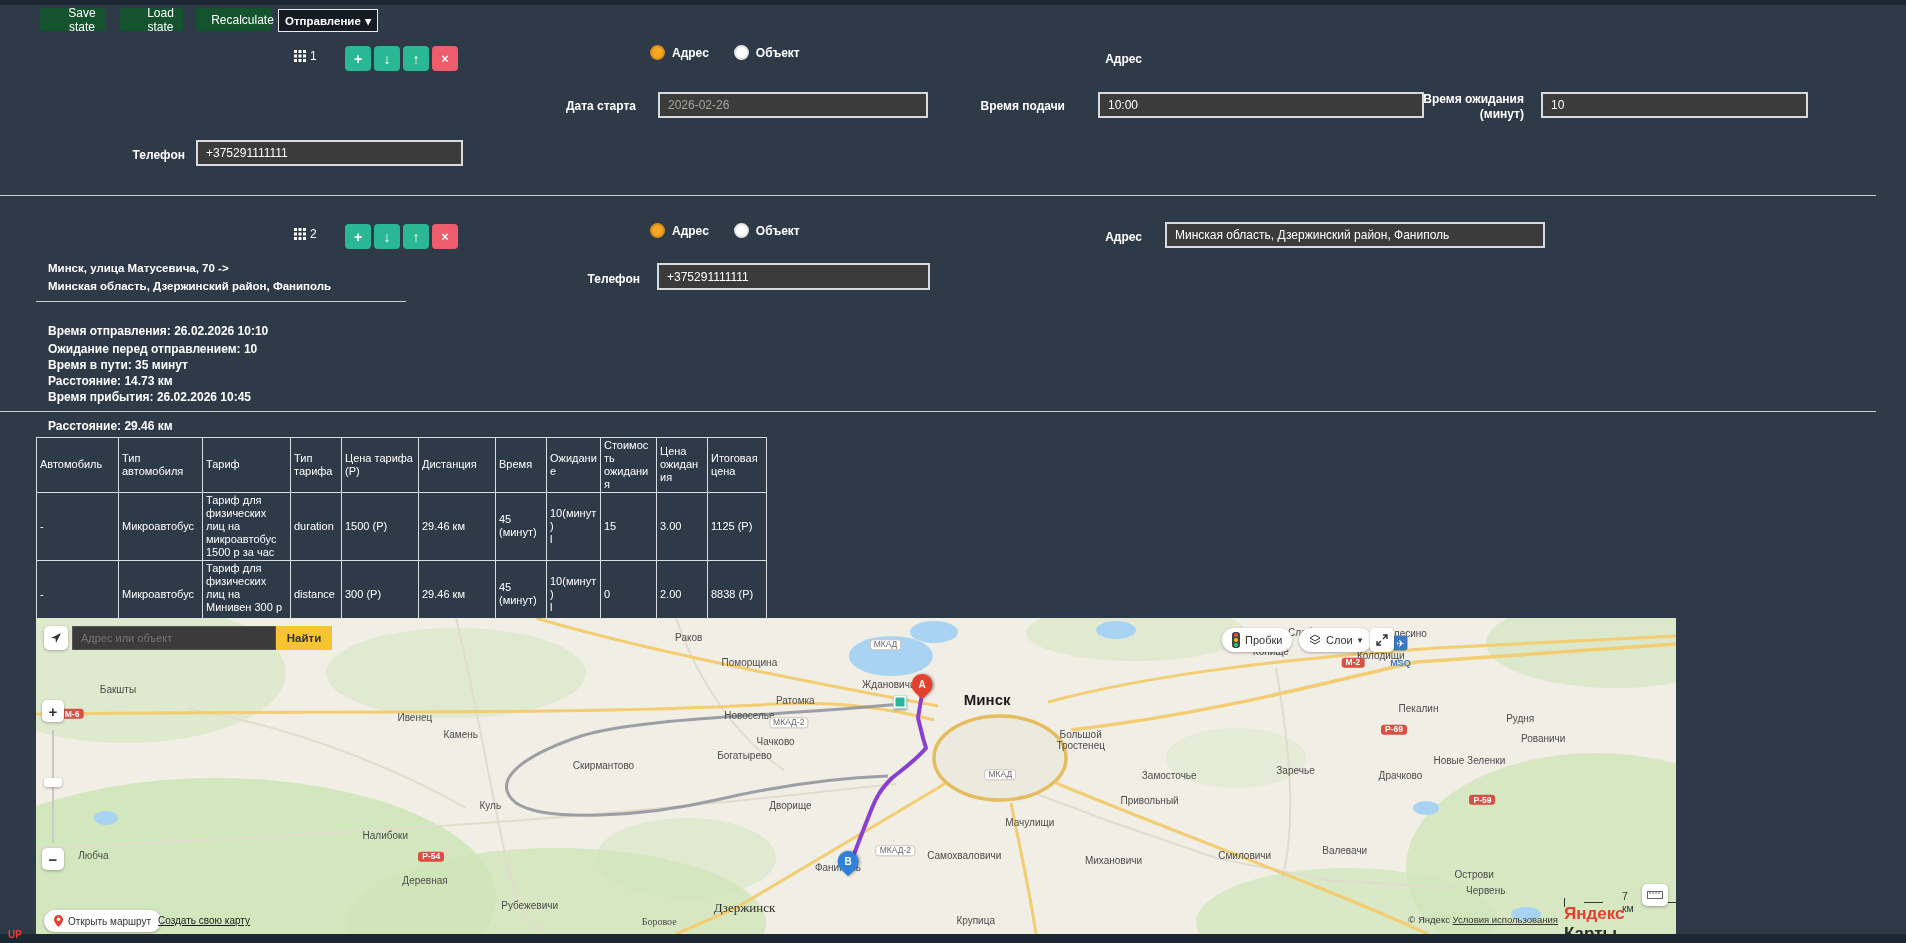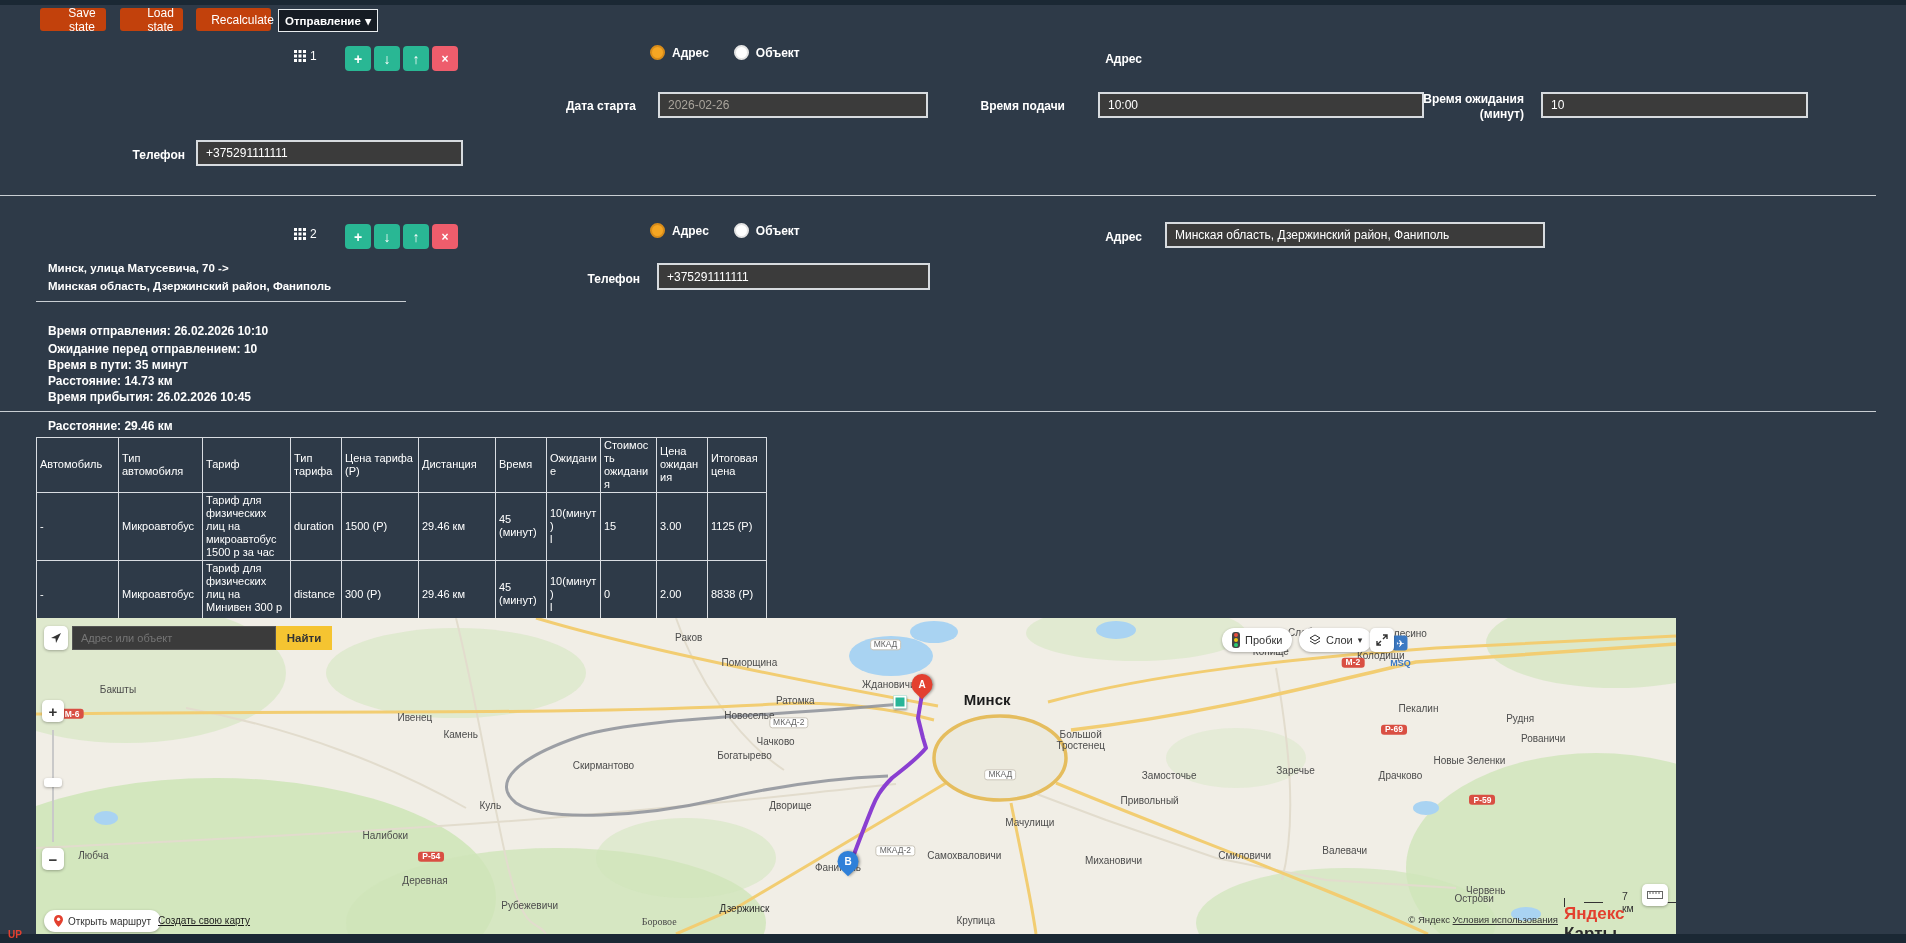--- a/index.html
+++ b/index.html
@@ -1,20 +1,20 @@
 <!DOCTYPE html>
 <html><head>
 <meta charset="utf-8">
 <style>
   html,body{margin:0;padding:0;background:#2e3a48;}
   #screen{position:relative;width:1906px;height:943px;overflow:hidden;background:#2e3a48;
           font-family:"Liberation Sans",sans-serif;color:#fff;}
   .abs{position:absolute;}
   .bar{background:#1b2834;}
-  .btn-green{background:#c2410c;color:#fff;border:none;border-radius:3px;font-size:12px;
+  .btn-green{background:#14532d;color:#fff;border:none;border-radius:3px;font-size:12px;
              display:flex;align-items:center;justify-content:center;cursor:pointer;padding-left:24px;}
   .sel{background:#161c24;border:1px solid #e8ecef;color:#fff;font-size:11.5px;font-weight:bold;
        display:flex;align-items:center;justify-content:space-between;padding:0 6px;cursor:pointer;}
   .sq-btn{width:26px;height:25px;border:none;border-radius:4px;background:#29b794;color:#fff;
           font-weight:bold;font-size:14px;display:flex;align-items:center;justify-content:center;cursor:pointer;}
   .sq-btn.red{background:#ee5d6c;font-size:12px;}
   .inp{background:#3b3b3b;border:2px solid #d7dbdf;color:#fff;font-size:12px;padding:0 8px;
        box-sizing:border-box;font-family:"Liberation Sans",sans-serif;}
   .inp.dim{color:#a9a49c;}
   .lbl{font-size:12px;font-weight:600;color:#fff;white-space:nowrap;}
@@ -26,21 +26,21 @@
   .txt{font-size:11.5px;font-weight:600;color:#fff;white-space:nowrap;}
   .info{font-size:12px;font-weight:600;color:#fff;white-space:nowrap;}
   table.tariff{border-collapse:collapse;table-layout:fixed;}
   table.tariff th,table.tariff td{border:1px solid #d9dde2;color:#fff;font-size:11px;font-weight:normal;
       padding:1px 3px;text-align:left;vertical-align:middle;line-height:1.18;word-wrap:break-word;white-space:pre-line;}
   
   .map{background:#f1eee6;overflow:hidden;}
   .ml{position:absolute;transform:translate(-50%,-50%);font-size:10px;color:#4c4c4c;
       white-space:pre-line;text-align:center;line-height:1.1;}
   .ml.city-lg{font-size:15px;font-weight:bold;color:#1c1c1c;}
-  .ml.city-md{font-size:10px;color:#2e2e2e;}
+  .ml.city-md{font-size:13px;color:#2e2e2e;font-family:Liberation Serif, serif;}
   .ml.road{background:#fff;border:1px solid #c9c4b8;border-radius:3px;padding:0 3px;font-size:8.5px;color:#666;}
   .ml.shield{background:#d94f43;color:#fff;border-radius:3px;padding:0.5px 4px;font-size:8.5px;font-weight:bold;}
   .ml.airport{color:#3b79c3;font-size:9px;font-weight:bold;}
   .map-pill{position:absolute;background:#fff;border-radius:13px;box-shadow:0 1px 3px rgba(0,0,0,.3);
       font-size:11px;color:#333;display:flex;align-items:center;gap:5px;padding:0 10px;height:24px;cursor:pointer;}
   .map-sq{position:absolute;background:#fff;border-radius:5px;box-shadow:0 1px 3px rgba(0,0,0,.3);
       display:flex;align-items:center;justify-content:center;cursor:pointer;color:#333;}
   .pin{position:absolute;width:21px;height:21px;border-radius:50% 50% 50% 0;
       transform:translate(-50%,-100%) rotate(-45deg);box-shadow:1px 1px 3px rgba(0,0,0,.4);}
   .pin span{transform:rotate(45deg);color:#fff;font-size:10px;font-weight:bold;display:flex;
@@ -303,21 +303,21 @@
         <div class="ml " style="left: 79.8%; top: 73.4%;">Валевачи</div>
         <div class="ml " style="left: 56.6%; top: 75%;">Самохваловичи</div>
         <div class="ml " style="left: 65.7%; top: 76.6%;">Михановичи</div>
         <div class="ml " style="left: 48.9%; top: 78.8%;">Фаниполь</div>
         <div class="ml city-md" style="left: 43.2%; top: 91.8%;">Дзержинск</div>
         <div class="ml " style="left: 22.5%; top: 82.9%; margin-left: 20px;">Деревная</div>
         <div class="ml " style="left: 30.1%; top: 90.8%;">Рубежевичи</div>
         <div class="ml " style="left: 38%; top: 96%; font-family: Liberation Serif, serif;">Боровое</div>
         <div class="ml " style="left: 57.3%; top: 95.5%;">Крупица</div>
         <div class="ml " style="left: 88.4%; top: 86.1%;">Червень</div>
-        <div class="ml " style="left: 87.7%; top: 81%; margin-top: 24px;">Острови</div>
+        <div class="ml " style="left: 87.7%; top: 81%;">Острови</div>
         <div class="ml road" style="left: 51.8%; top: 8.5%;">МКАД</div>
         <div class="ml road" style="left: 58.8%; top: 49.7%;">МКАД</div>
         <div class="ml road" style="left: 45.9%; top: 33.2%;">МКАД-2</div>
         <div class="ml road" style="left: 52.4%; top: 73.7%;">МКАД-2</div>
         <div class="ml shield" style="left: 2.2%; top: 30.4%;">М-6</div>
         <div class="ml shield" style="left: 24.1%; top: 75.6%;">Р-54</div>
         <div class="ml shield" style="left: 80.3%; top: 14.2%;">М-2</div>
         <div class="ml shield" style="left: 82.8%; top: 35.4%;">Р-69</div>
         <div class="ml shield" style="left: 88.2%; top: 57.6%;">Р-59</div>
         <div class="ml airport" style="left: 83.2%; top: 14.5%;">MSQ</div>

